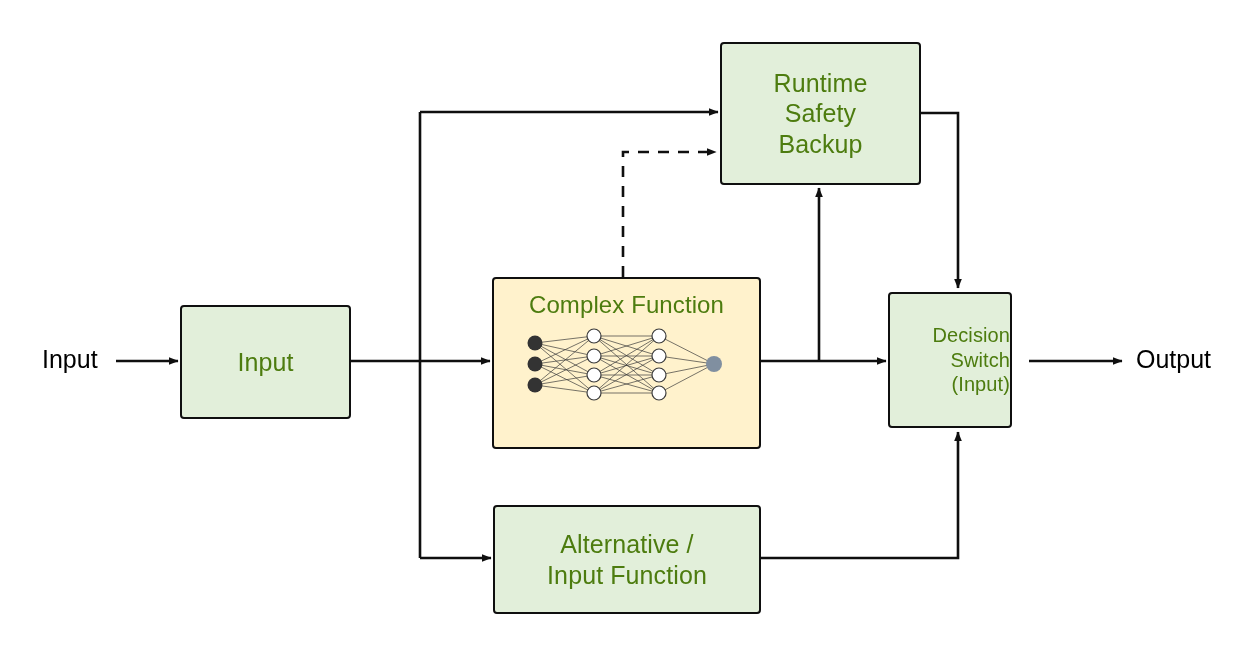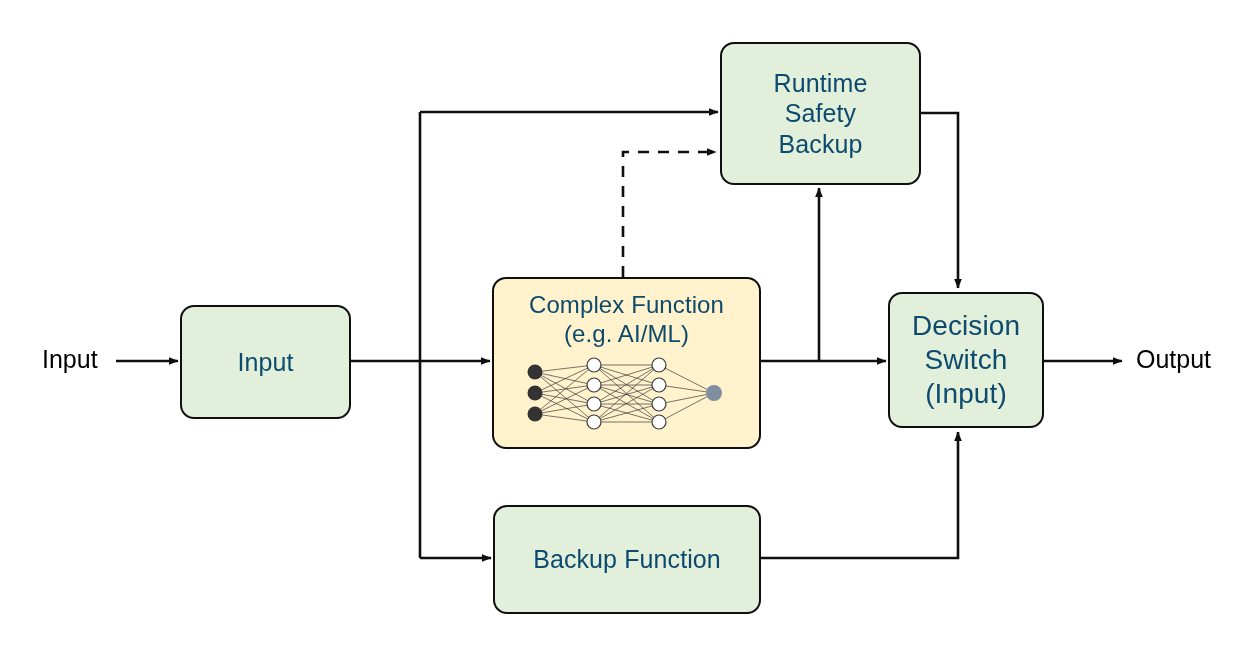--- a/index.html
+++ b/index.html
@@ -21,45 +21,45 @@
     position: absolute;
     left: 0;
     top: 0;
     width: 1238px;
     height: 650px;
   }
   .node {
     position: absolute;
     box-sizing: border-box;
     border: 2px solid #0f0f0f;
-    border-radius: 14px;
+    border-radius: 4px;
     display: flex;
     flex-direction: column;
     align-items: center;
     justify-content: center;
     text-align: center;
-    color: #0c4a6e;
+    color: #4d7c0f;
     font-size: 25px;
     line-height: 1.22;
     letter-spacing: 0.1px;
     z-index: 3;
   }
   .node .line2 { display: block; }
   .node-green { background: #e2efda; }
   .node-amber { background: #fff2cc; }
 
   #node-input-assurance { left: 180px; top: 305px; width: 171px; height: 114px; }
   #node-complex-function {
     left: 492px; top: 277px; width: 269px; height: 172px;
     justify-content: flex-start;
     padding-top: 12px;
   }
   #node-complex-function .cf-title { font-size: 24px; line-height: 1.2; }
   #node-runtime-safety-monitor { left: 720px; top: 42px; width: 201px; height: 143px; }
-  #node-decision-logic { left: 888px; top: 292px; width: 156px; height: 136px; font-size: 28px; }
+  #node-decision-logic { left: 888px; top: 292px; width: 124px; height: 136px; font-size: 20px; align-items: flex-end; }
   #node-backup-function { left: 493px; top: 505px; width: 268px; height: 109px; }
 
   #nn-figure {
     margin-top: 6px;
     width: 210px;
     height: 76px;
     display: block;
   }
 
   .edge-label {
@@ -116,21 +116,20 @@
 
   <span class="edge-label" id="label-input">Input</span>
   <span class="edge-label" id="label-output">Output</span>
 
   <div class="node node-green" id="node-input-assurance">
     <span class="line1">Input</span>
   </div>
 
   <div class="node node-amber" id="node-complex-function">
     <span class="cf-title">Complex Function</span>
-    <span class="cf-title line2">(e.g. AI/ML)</span>
 
     <svg id="nn-figure" viewBox="0 0 210 76" xmlns="http://www.w3.org/2000/svg">
       <g stroke="#3b3b3b" stroke-width="0.7" fill="none">
 
         <path d="M13,17 L72,10 M13,17 L72,30 M13,17 L72,49 M13,17 L72,67"></path>
         <path d="M13,38 L72,10 M13,38 L72,30 M13,38 L72,49 M13,38 L72,67"></path>
         <path d="M13,59 L72,10 M13,59 L72,30 M13,59 L72,49 M13,59 L72,67"></path>
 
         <path d="M72,10 L137,10 M72,10 L137,30 M72,10 L137,49 M72,10 L137,67"></path>
         <path d="M72,30 L137,10 M72,30 L137,30 M72,30 L137,49 M72,30 L137,67"></path>
@@ -164,16 +163,17 @@
     <span class="line2">Backup</span>
   </div>
 
   <div class="node node-green" id="node-decision-logic">
     <span>Decision</span>
     <span class="line2">Switch</span>
     <span class="line2">(Input)</span>
   </div>
 
   <div class="node node-green" id="node-backup-function">
-    <span class="line2">Backup Function</span>
+    <span>Alternative /</span>
+    <span class="line2">Input Function</span>
   </div>
 
 </div>
 
 </body></html>

